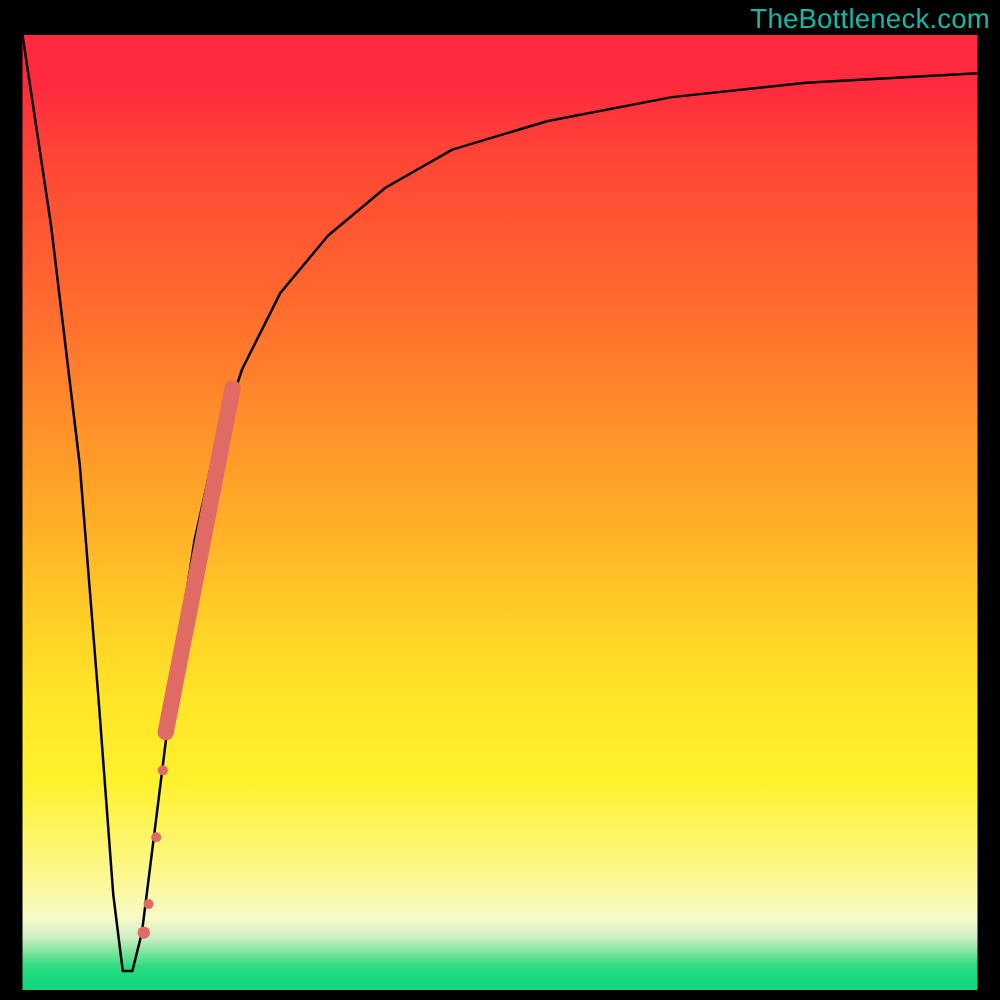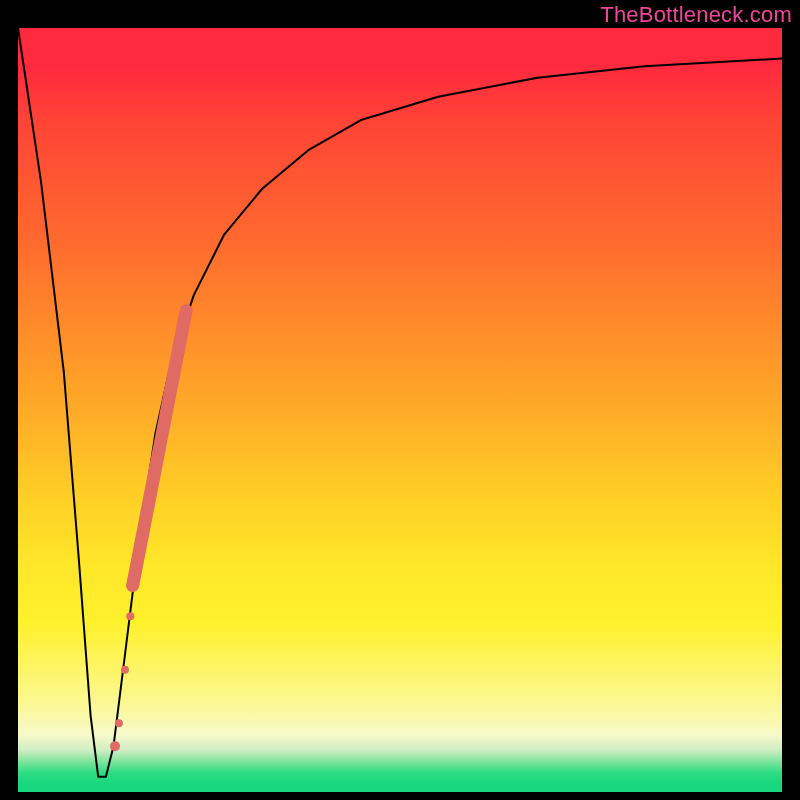--- a/index.html
+++ b/index.html
@@ -14,21 +14,21 @@
   .frame {
     position: relative;
     width: 800px;
     height: 800px;
     background: #000;
   }
   .attribution {
     position: absolute;
     top: 2px;
     right: 8px;
-    color: #ec4899;
+    color: #14b8a6;
     font-size: 22px;
     font-weight: 400;
     letter-spacing: 0.2px;
   }
   .plot {
     position: absolute;
     left: 18px;
     top: 28px;
     width: 764px;
     height: 764px;

